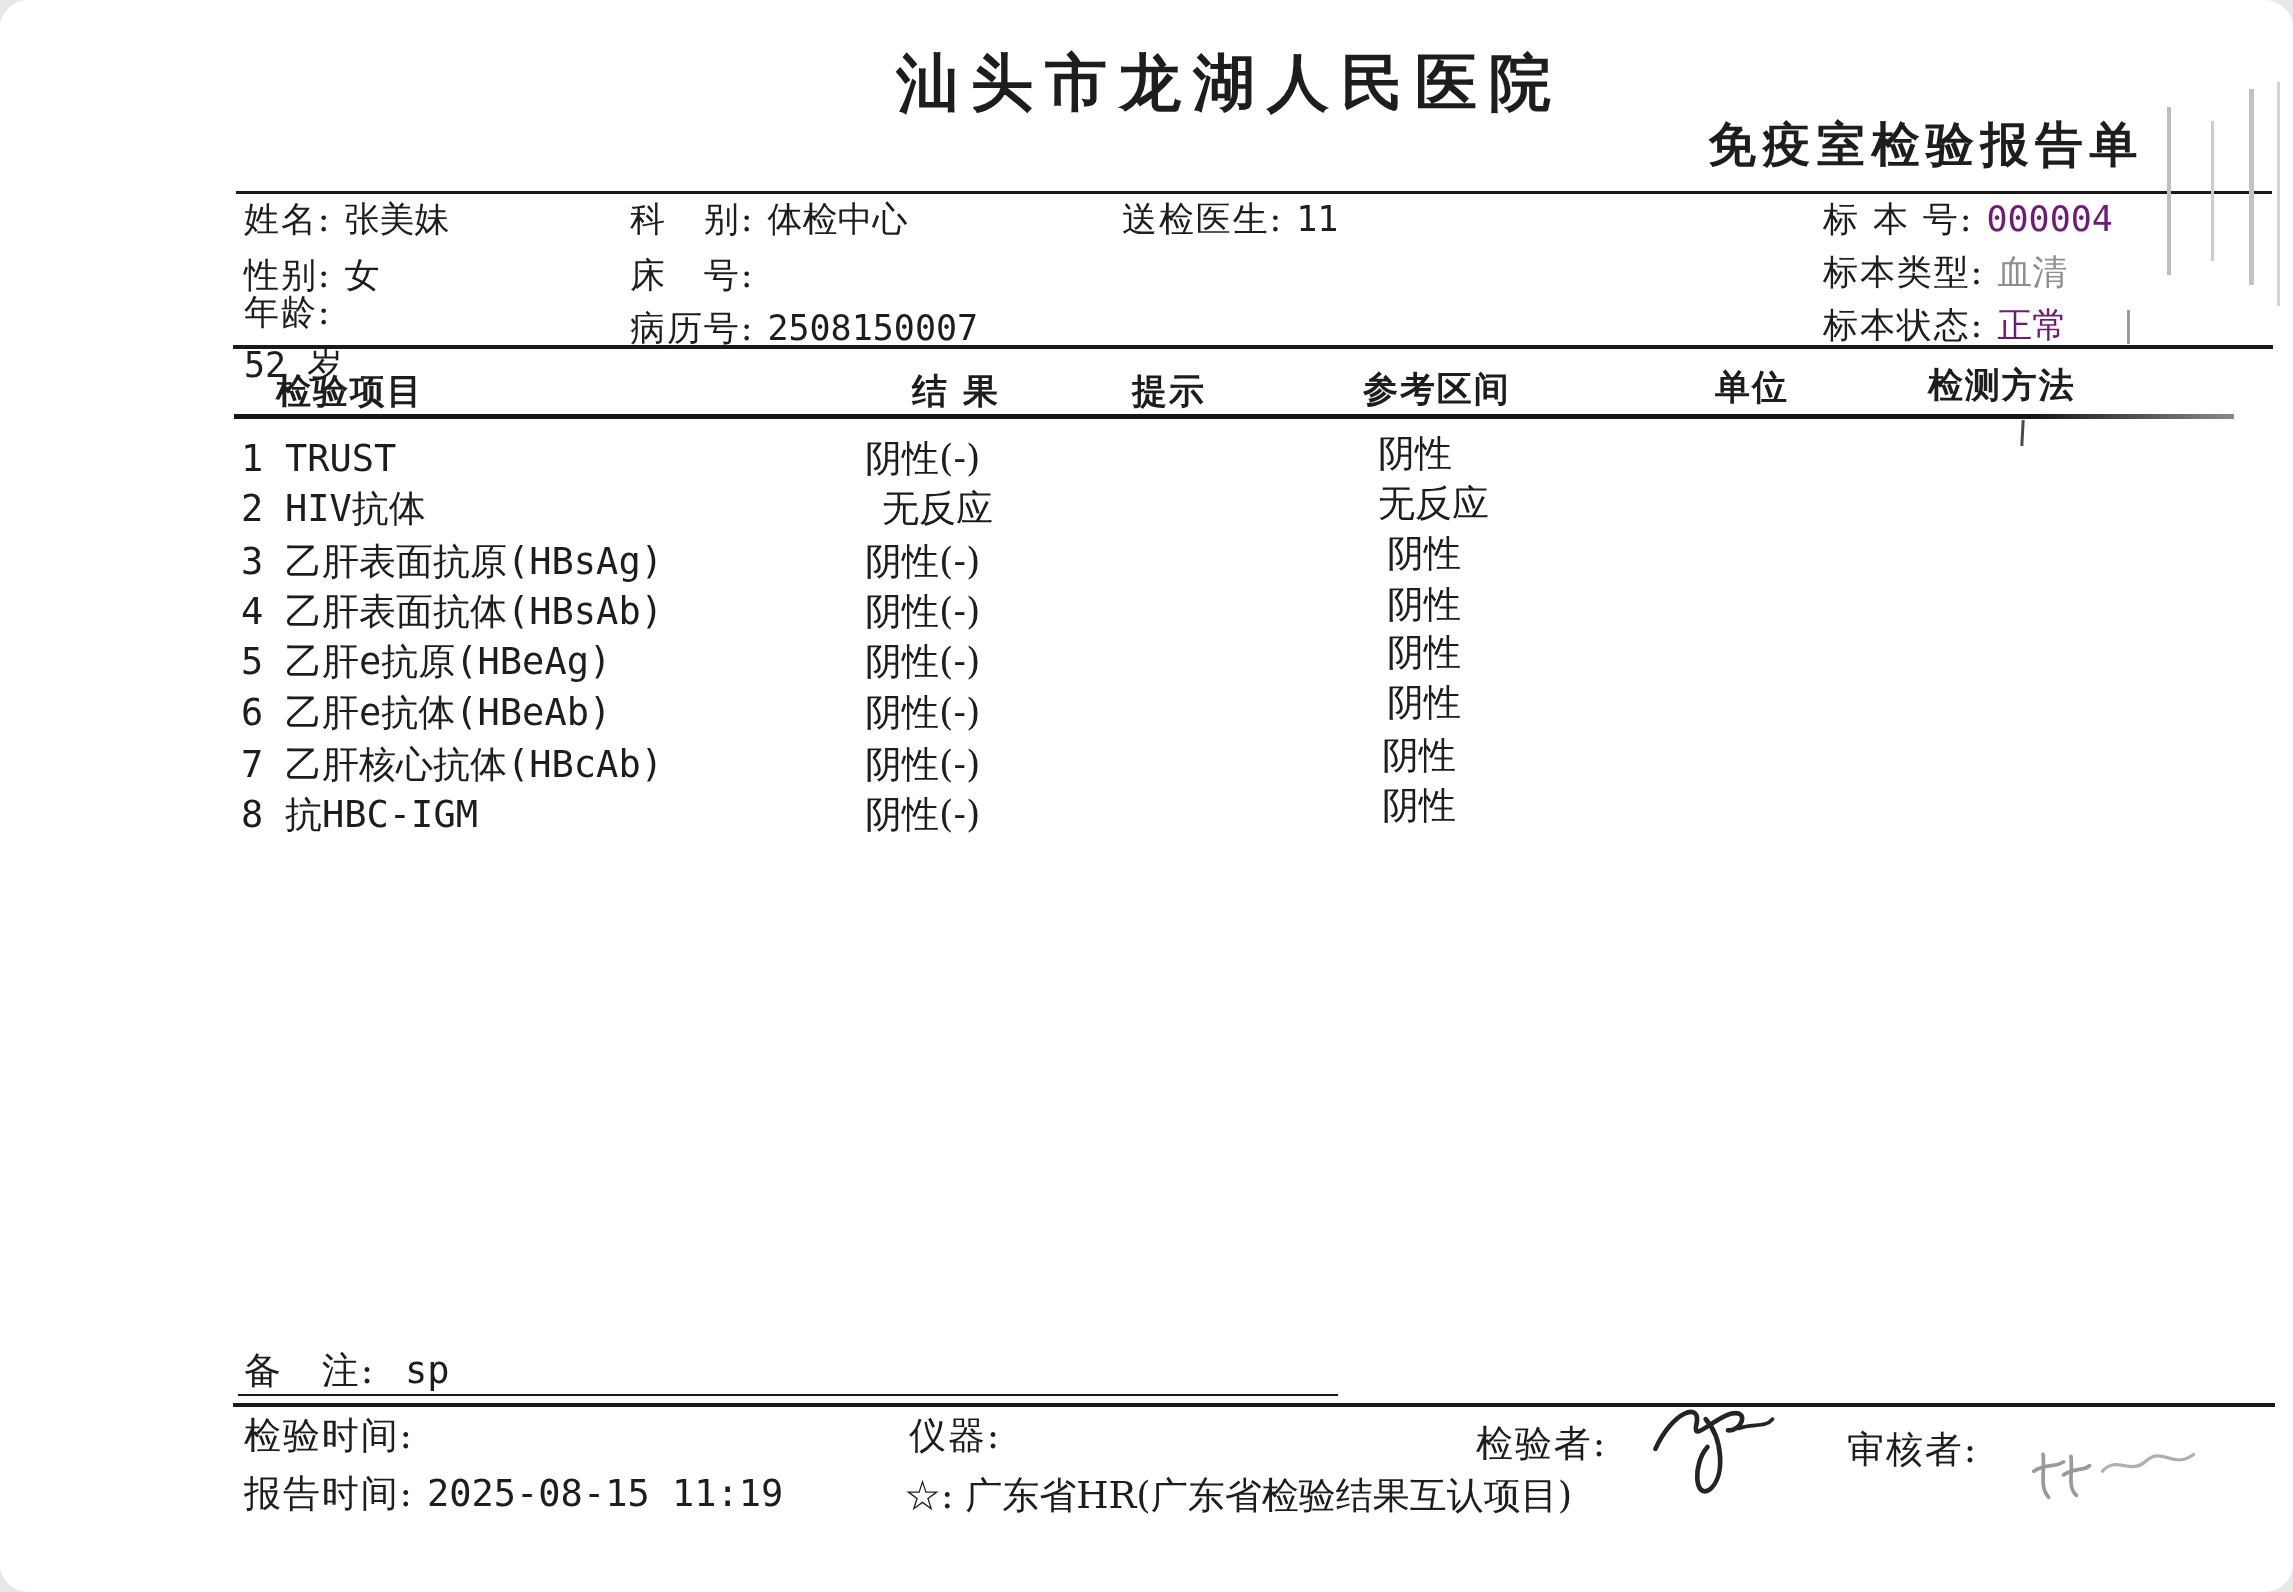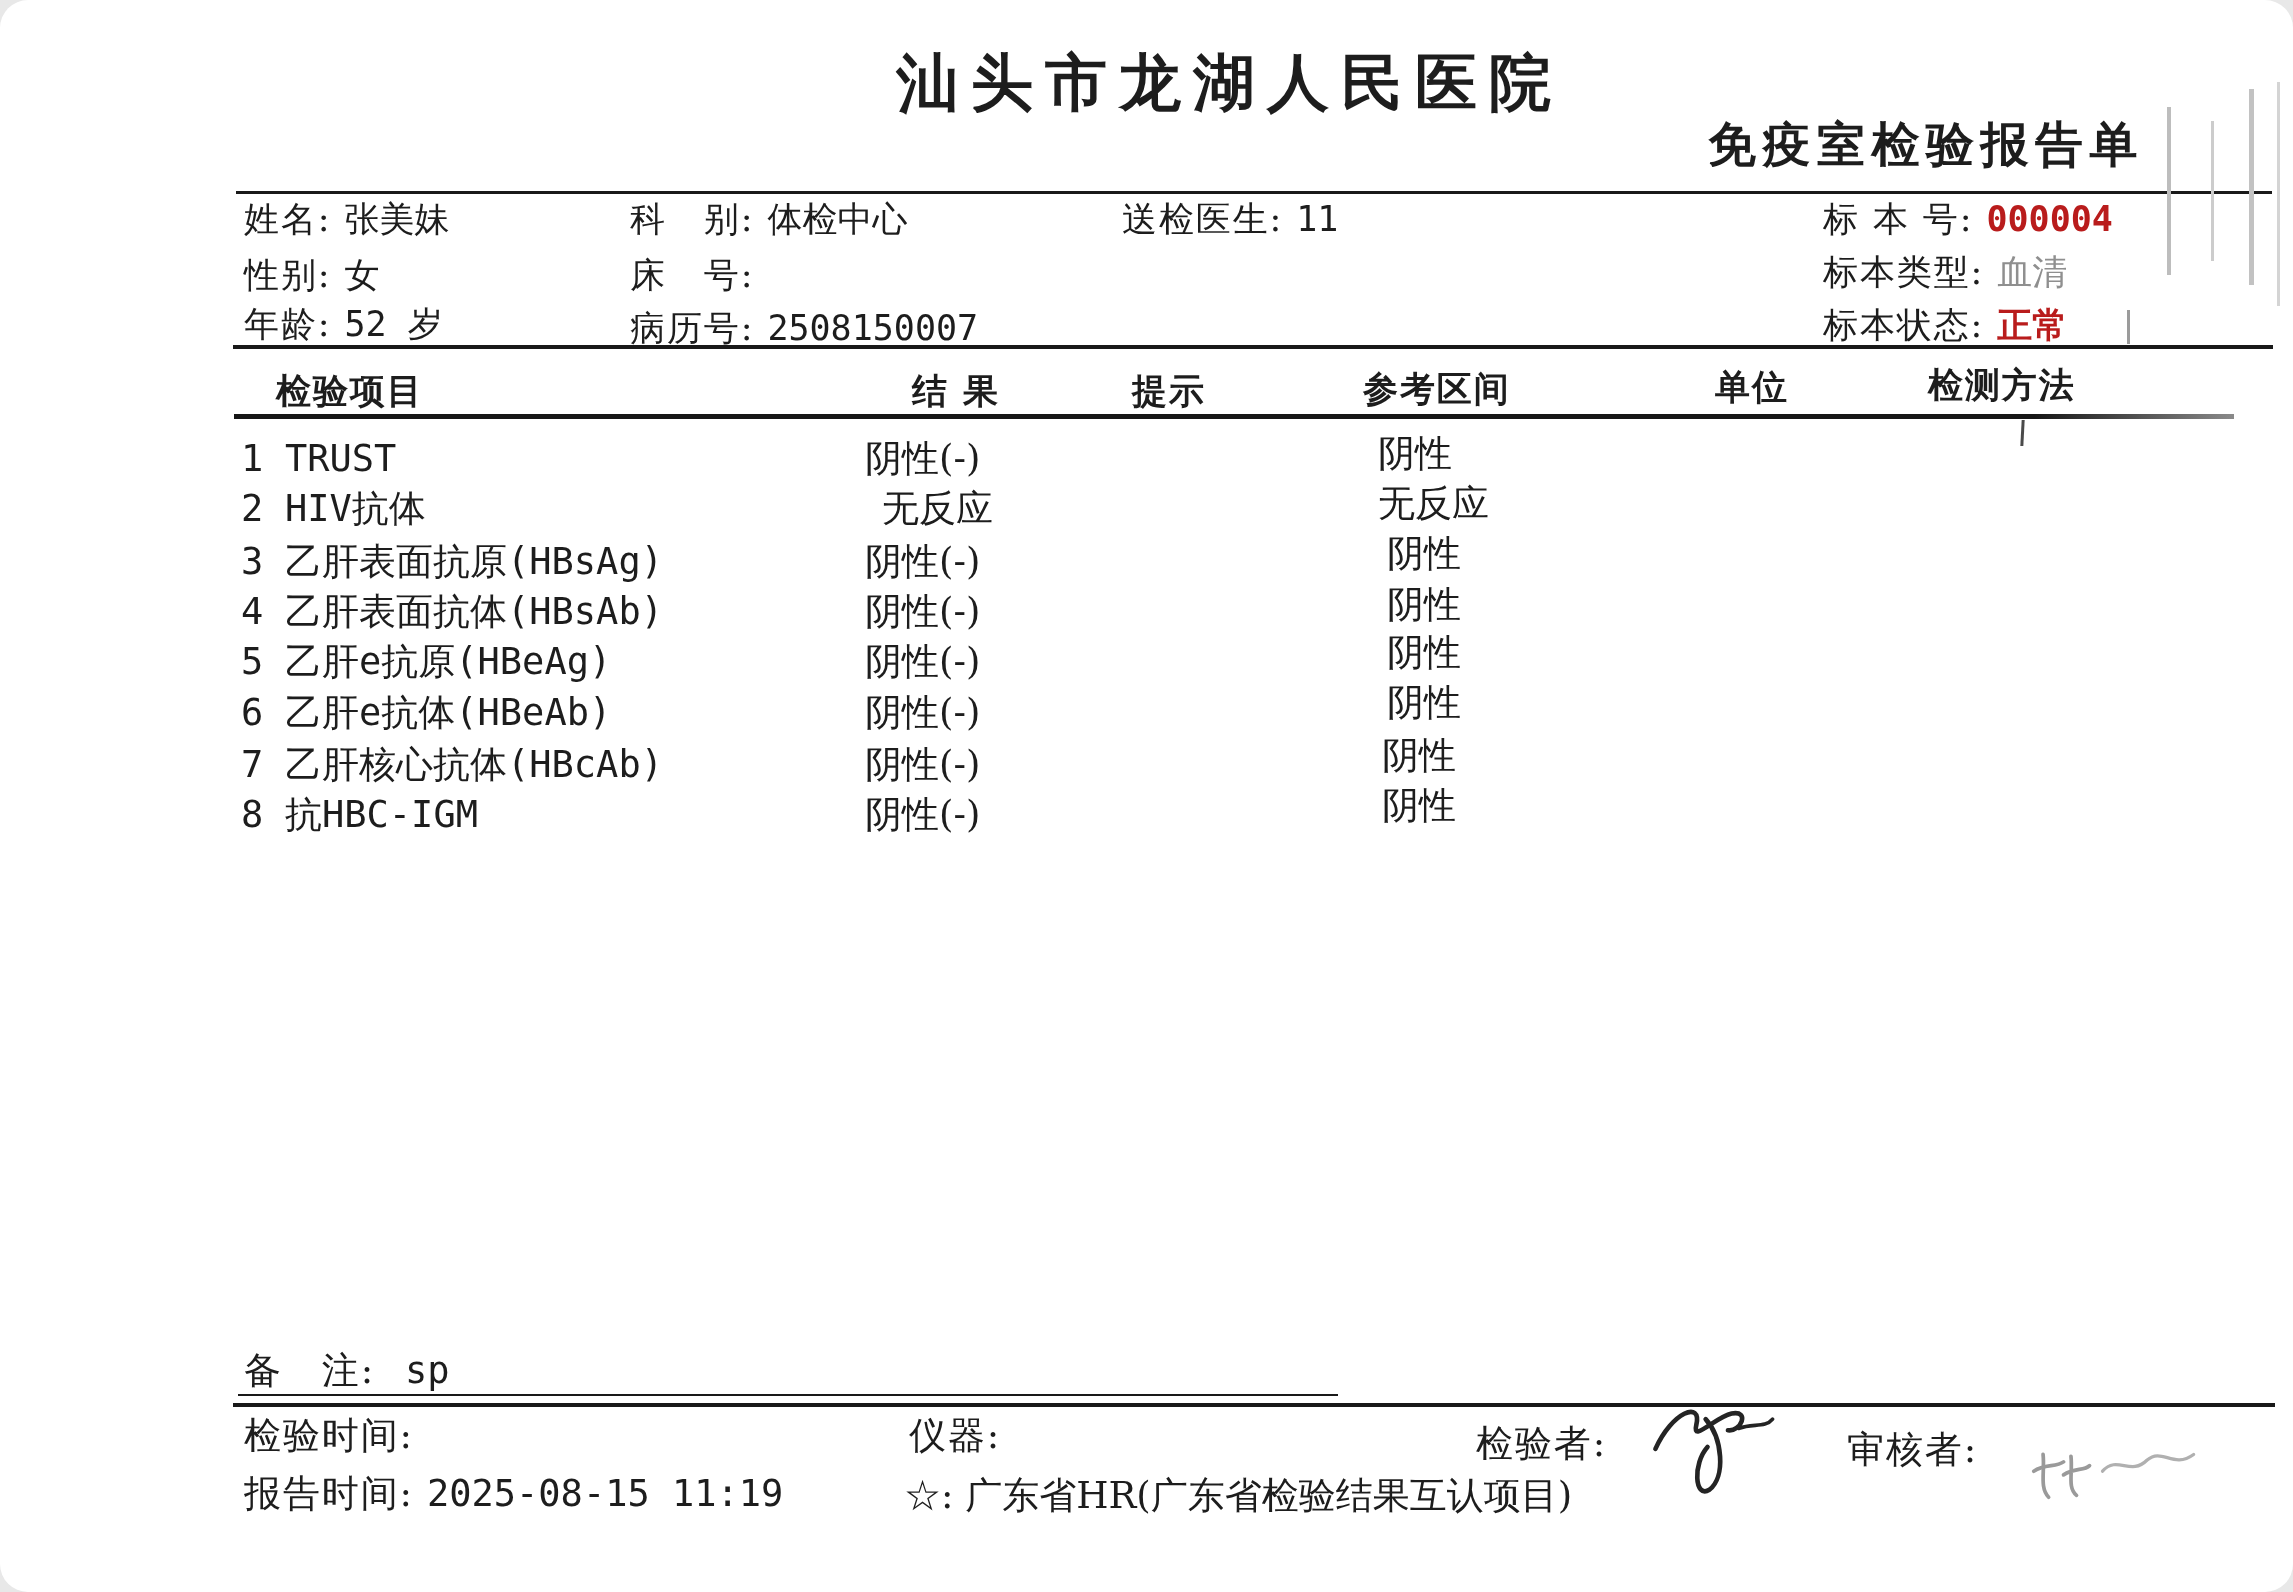--- a/index.html
+++ b/index.html
@@ -14,21 +14,21 @@
   .field{display:flex;gap:13px;align-items:baseline;}
   .lbl{letter-spacing:1.9px;}
   .hline{position:absolute;background:#191919;}
   .title{font-size:62px;font-weight:bold;letter-spacing:12px;}
   .subtitle{font-size:48px;font-weight:bold;letter-spacing:6.5px;}
   .pinfo{font-size:35px;}
   .colhead{font-size:35px;font-weight:bold;letter-spacing:1.9px;}
   .cell{font-size:37px;}
   .foot{font-size:37px;}
   .faded{color:#8f8f8f;}
-  .semi-faded{color:#b91c1c;font-weight:bold;}
+  .semi-faded{color:#701a75;}
   .streak{position:absolute;pointer-events:none;}
   svg.sig{position:absolute;}
 </style>
 </head>
 <body>
 
 <div class="page">
 
   <div class="t title" style="left:897px;top:47px;">汕头市龙湖人民医院</div>
   <div class="t subtitle" style="left:1708px;top:117px;">免疫室检验报告单</div>
@@ -60,21 +60,21 @@
   </div>
   <div class="t pinfo field" style="left:630px;top:255px;">
     <span class="lbl">床　号:</span>
     <span></span>
   </div>
   <div class="t pinfo field" style="left:1823px;top:252px;">
     <span class="lbl">标本类型:</span>
     <span class="faded">血清</span>
   </div>
 
-  <div class="t pinfo field" style="left:244px;top:304px;">
+  <div class="t pinfo field" style="left:244px;top:292px;flex-direction:column;">
     <span class="lbl">年龄:</span>
     <span class="mono">52 岁</span>
   </div>
   <div class="t pinfo field" style="left:630px;top:308px;">
     <span class="lbl">病历号:</span>
     <span class="mono">2508150007</span>
   </div>
   <div class="t pinfo field" style="left:1823px;top:305px;">
     <span class="lbl">标本状态:</span>
     <span class="semi-faded">正常</span>

